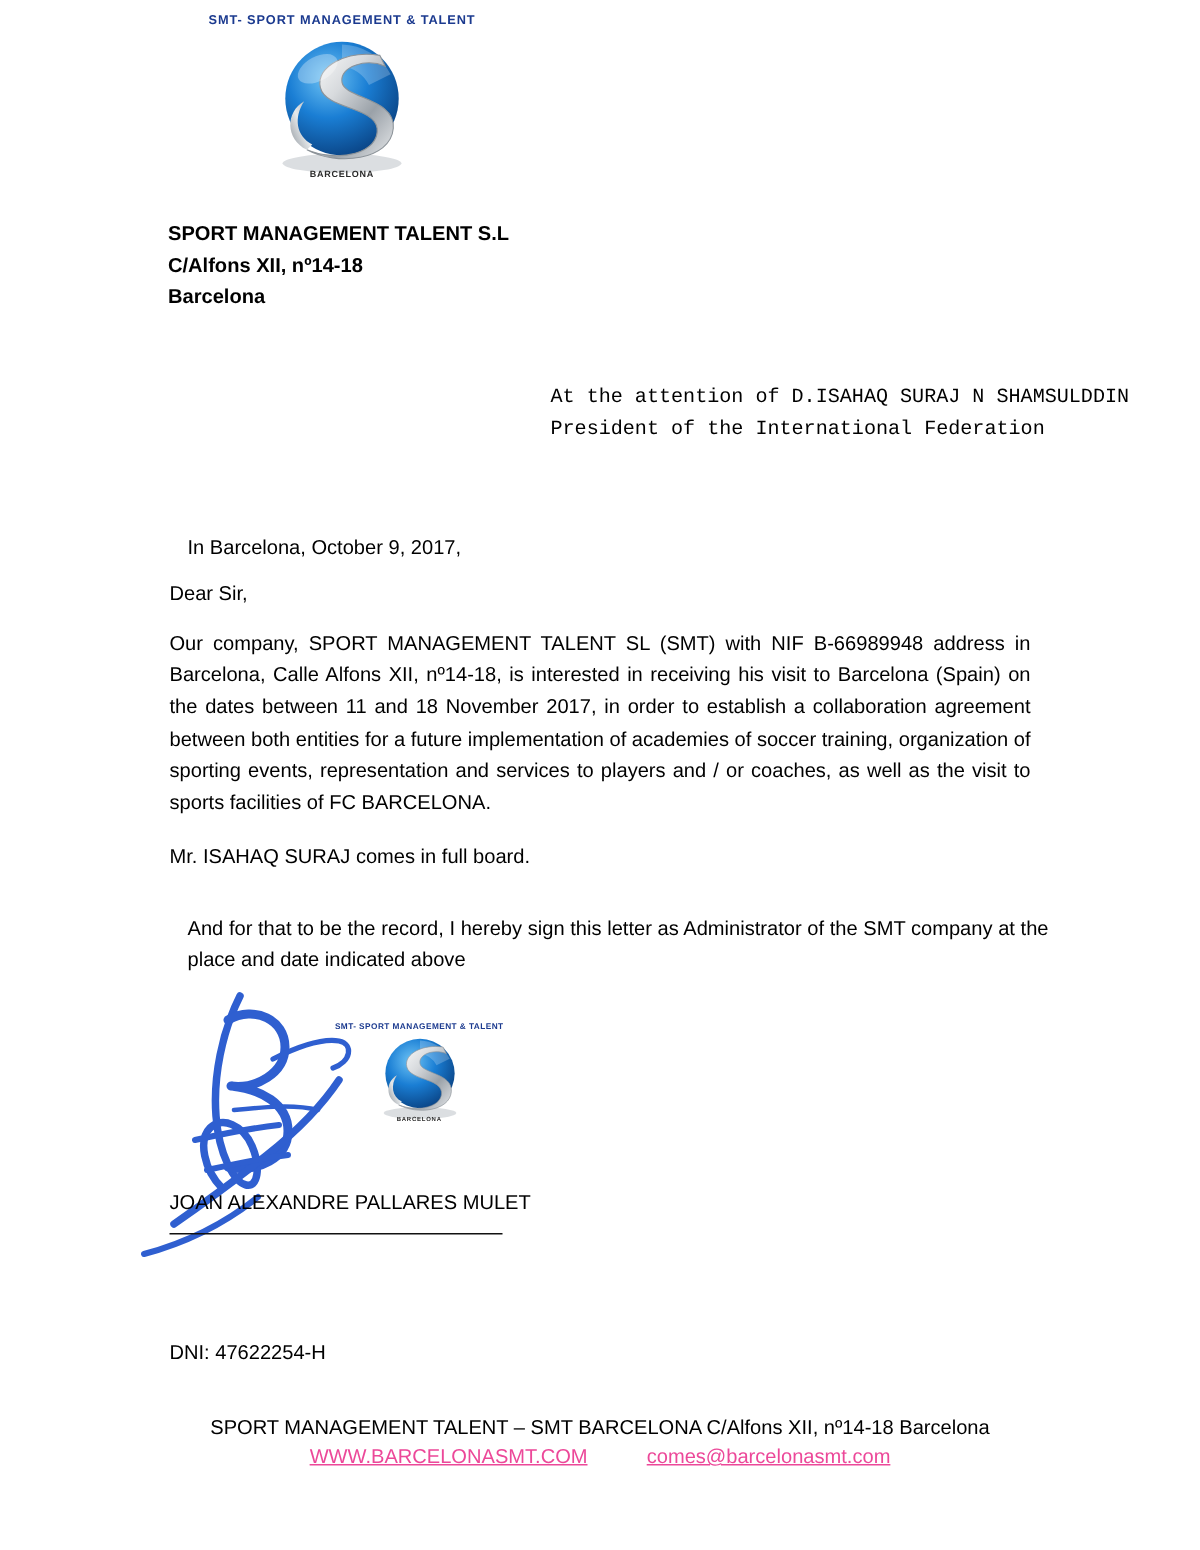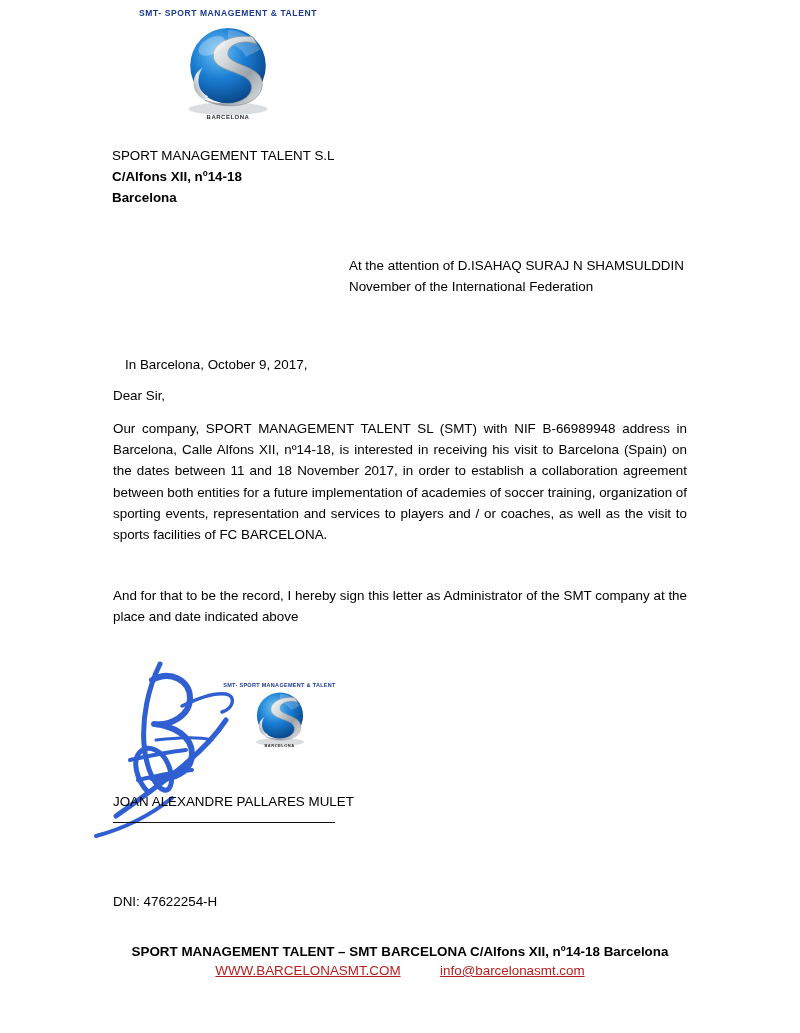--- a/index.html
+++ b/index.html
@@ -83,27 +83,28 @@
     font-size: 13.4px;
     line-height: 1.58;
   }
   .sender {
     position: absolute;
     left: 112px;
     top: 145px;
     width: 400px;
   }
   .sender .line { white-space: nowrap; font-weight: bold; }
-  .sender .line.bold { font-weight: normal; }
+  .sender .line.bold { font-weight: bold; }
 
   .recipient {
     position: absolute;
-    left: 349px;
+    left: 367px;
     top: 255px;
     width: 420px;
+    font-family: Liberation Mono, monospace;
   }
   .recipient .line { white-space: nowrap; }
 
   .date-line {
     position: absolute;
     left: 125px;
     top: 354px;
   }
   .salutation {
     position: absolute;
@@ -113,21 +114,21 @@
   }
 
   .body-par {
     position: absolute;
     left: 113px;
     width: 574px;
     text-align: justify;
   }
   .par1 { top: 418px; }
   .par2 { top: 560px; }
-  .par3 { top: 585px; }
+  .par3 { top: 608px; margin-left: 12px; }
 
   
   .signature {
     position: absolute;
     left: 86px;
     top: 640px;
     width: 190px;
     height: 200px;
   }
 
@@ -153,29 +154,29 @@
   
   .footer {
     position: absolute;
     left: 0;
     top: 944px;
     width: 800px;
     text-align: center;
   }
   .footer .f-line1 {
     font-size: 13.4px;
-    font-weight: bold;
+    font-weight: normal;
     color: #000;
   }
   .footer .f-line2 {
     margin-top: 4px;
     font-size: 13.4px;
   }
   .footer a {
-    color: #b91c1c;
+    color: #ec4899;
     text-decoration: underline;
   }
   .footer .f-gap { display: inline-block; width: 32px; }
 </style>
 </head>
 <body>
 
 <div class="page">
 
   <div class="logo-wrap">
@@ -211,27 +212,28 @@
   </div>
 
   <div class="sender doc-text">
     <div class="line bold">SPORT MANAGEMENT TALENT S.L</div>
     <div class="line">C/Alfons XII, nº14-18</div>
     <div class="line">Barcelona</div>
   </div>
 
   <div class="recipient doc-text">
     <div class="line">At the attention of D.ISAHAQ SURAJ N SHAMSULDDIN</div>
-    <div class="line">November of the International Federation</div>
+    <div class="line">President of the International Federation</div>
   </div>
 
   <div class="date-line doc-text">In Barcelona, October 9, 2017,</div>
   <div class="salutation doc-text">Dear Sir,</div>
 
   <div class="body-par doc-text par1">Our company, SPORT MANAGEMENT TALENT SL (SMT) with NIF B-66989948 address in Barcelona, Calle Alfons XII, nº14-18, is interested in receiving his visit to Barcelona (Spain) on the dates between 11 and 18 November 2017, in order to establish a collaboration agreement between both entities for a future implementation of academies of soccer training, organization of sporting events, representation and services to players and / or coaches, as well as the visit to sports facilities of FC BARCELONA.</div>
+  <div class="body-par doc-text par2">Mr. ISAHAQ SURAJ comes in full board.</div>
   <div class="body-par doc-text par3">And for that to be the record, I hereby sign this letter as Administrator of the SMT company at the place and date indicated above</div>
 
   <svg class="signature" viewBox="0 0 190 200">
     <g fill="none" stroke="#2f5fd0" stroke-linecap="round" stroke-linejoin="round">
       <path d="M74 24 C62 48 56 78 58 104 C60 130 70 148 78 150 C86 152 88 138 82 124
                C76 110 62 104 54 112 C46 120 50 140 62 152" stroke-width="5"></path>
       <path d="M66 40 C84 30 104 40 104 58 C104 76 84 86 68 84 C88 86 106 96 106 114
                C106 132 86 142 66 138" stroke-width="6"></path>
       <path d="M30 176 C50 162 72 146 92 130 C112 114 128 98 140 80" stroke-width="5"></path>
       <path d="M44 120 C62 116 82 112 100 110" stroke-width="4"></path>
@@ -257,17 +259,17 @@
 
   <div class="sig-rule"></div>
   <div class="sig-name doc-text">JOAN ALEXANDRE PALLARES MULET</div>
   <div class="sig-dni doc-text">DNI: 47622254-H</div>
 
   <div class="footer">
     <div class="f-line1">SPORT MANAGEMENT TALENT – SMT BARCELONA  C/Alfons XII, nº14-18 Barcelona</div>
     <div class="f-line2">
       <a href="#">WWW.BARCELONASMT.COM</a>
       <span class="f-gap"></span>
-      <a href="#">info@barcelonasmt.com</a>
+      <a href="#">comes@barcelonasmt.com</a>
     </div>
   </div>
 
 </div>
 
 </body></html>

